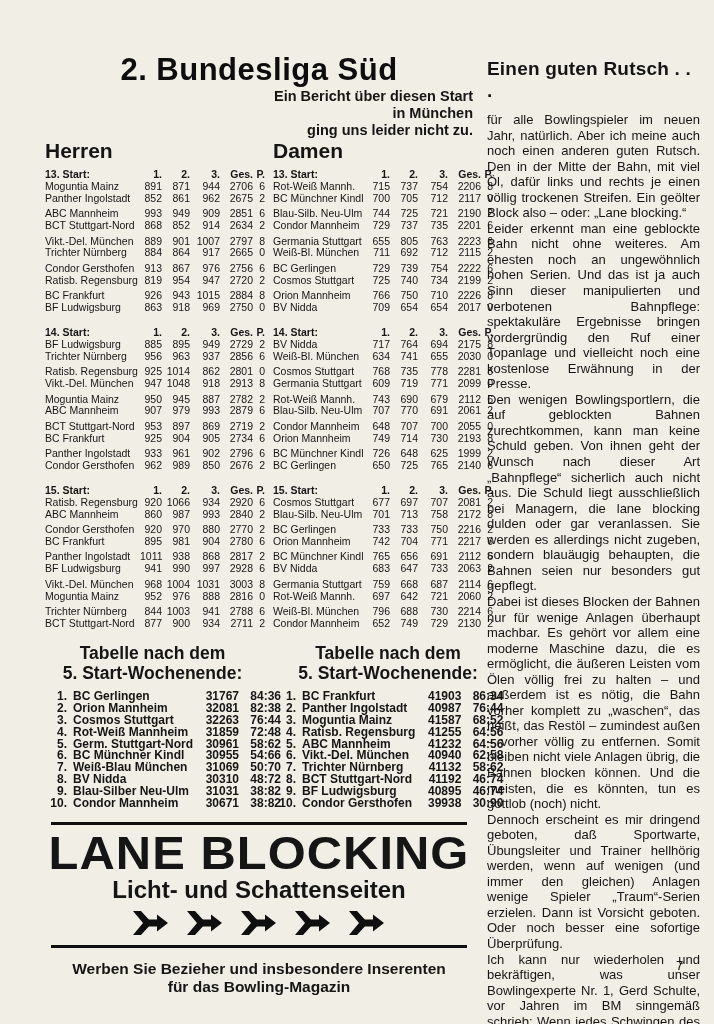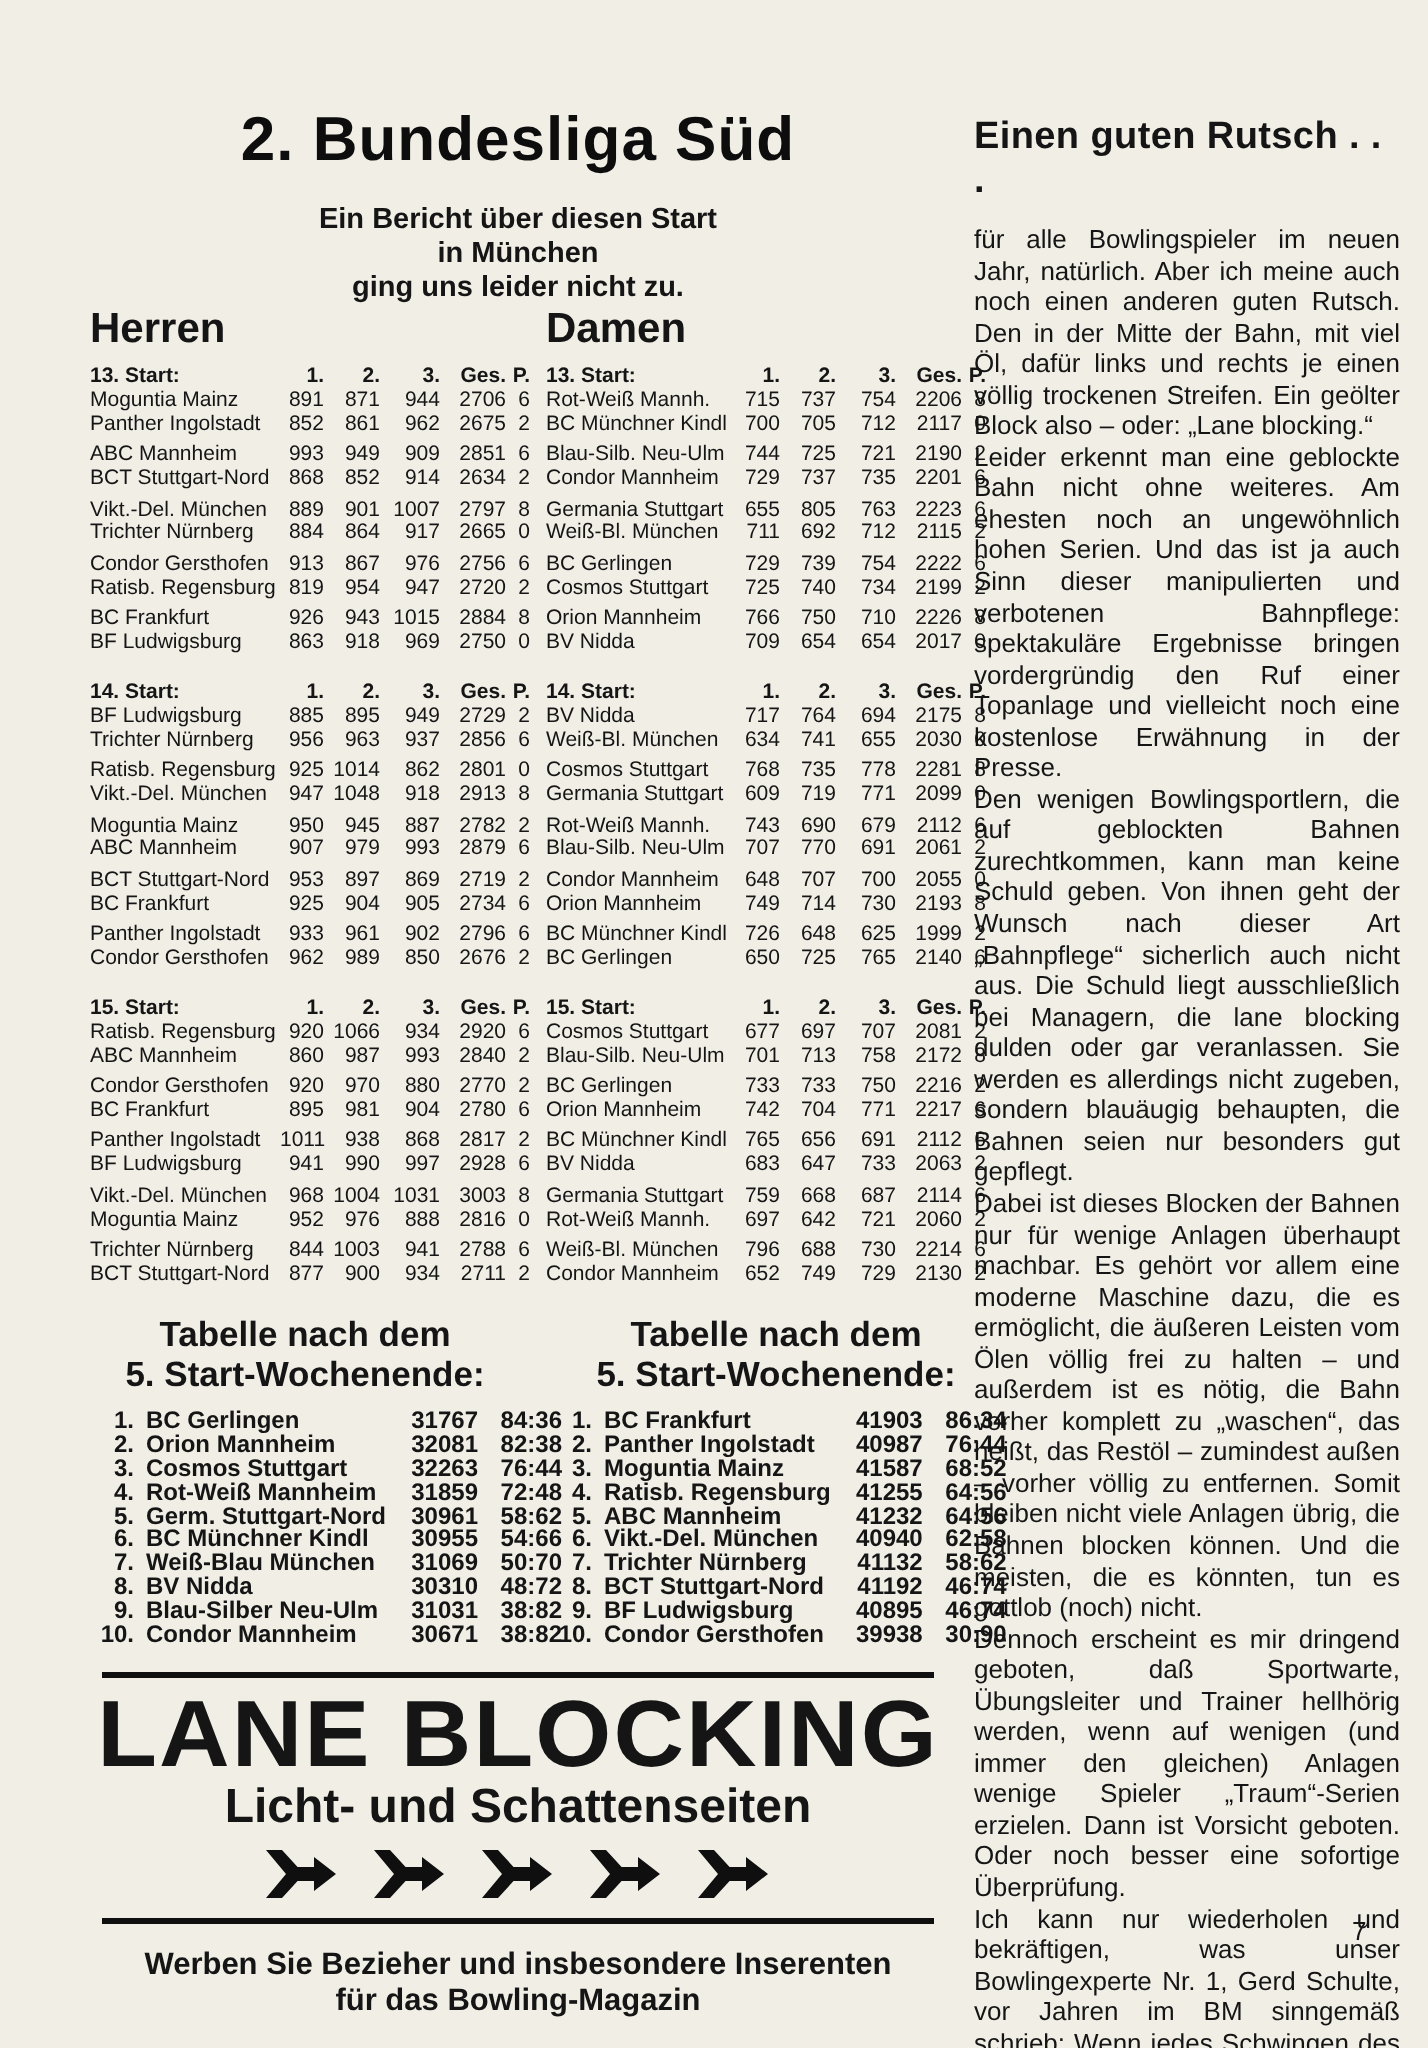--- a/index.html
+++ b/index.html
@@ -9,21 +9,21 @@
     font-family:"Liberation Sans","DejaVu Sans",sans-serif;
     -webkit-font-smoothing:antialiased;
   }
   .page{position:absolute;inset:0;padding-left:28px;}
   
   .left-area{position:absolute;left:45px;top:52px;width:428px;}
   .main-title{
     margin:0;text-align:center;font-size:31px;font-weight:800;
     letter-spacing:.5px;color:#0d0d0d;
   }
-  .subtitle{margin-top:14px;text-align:center;font-size:14.5px;font-weight:700;line-height:17px;}
+  .subtitle{margin-top:0;text-align:right;font-size:14.5px;font-weight:700;line-height:17px;}
   .columns{display:flex;gap:8px;}
   .result-col{width:220px;}
   .col-heading{margin:0 0 6px 0;font-size:21px;font-weight:800;}
   .start-block{margin-bottom:13px;}
   .res-grid{display:grid;grid-template-columns:95px 22px 28px 30px 33px 12px;column-gap:0;}
   .res-grid .c{font-size:10.5px;line-height:11.9px;white-space:nowrap;}
   .res-grid .num{text-align:right;}
   .res-grid .hdr{font-weight:700;}
   .pair-gap{height:3.5px;grid-column:1 / -1;}
   .start-label{font-weight:700;}

